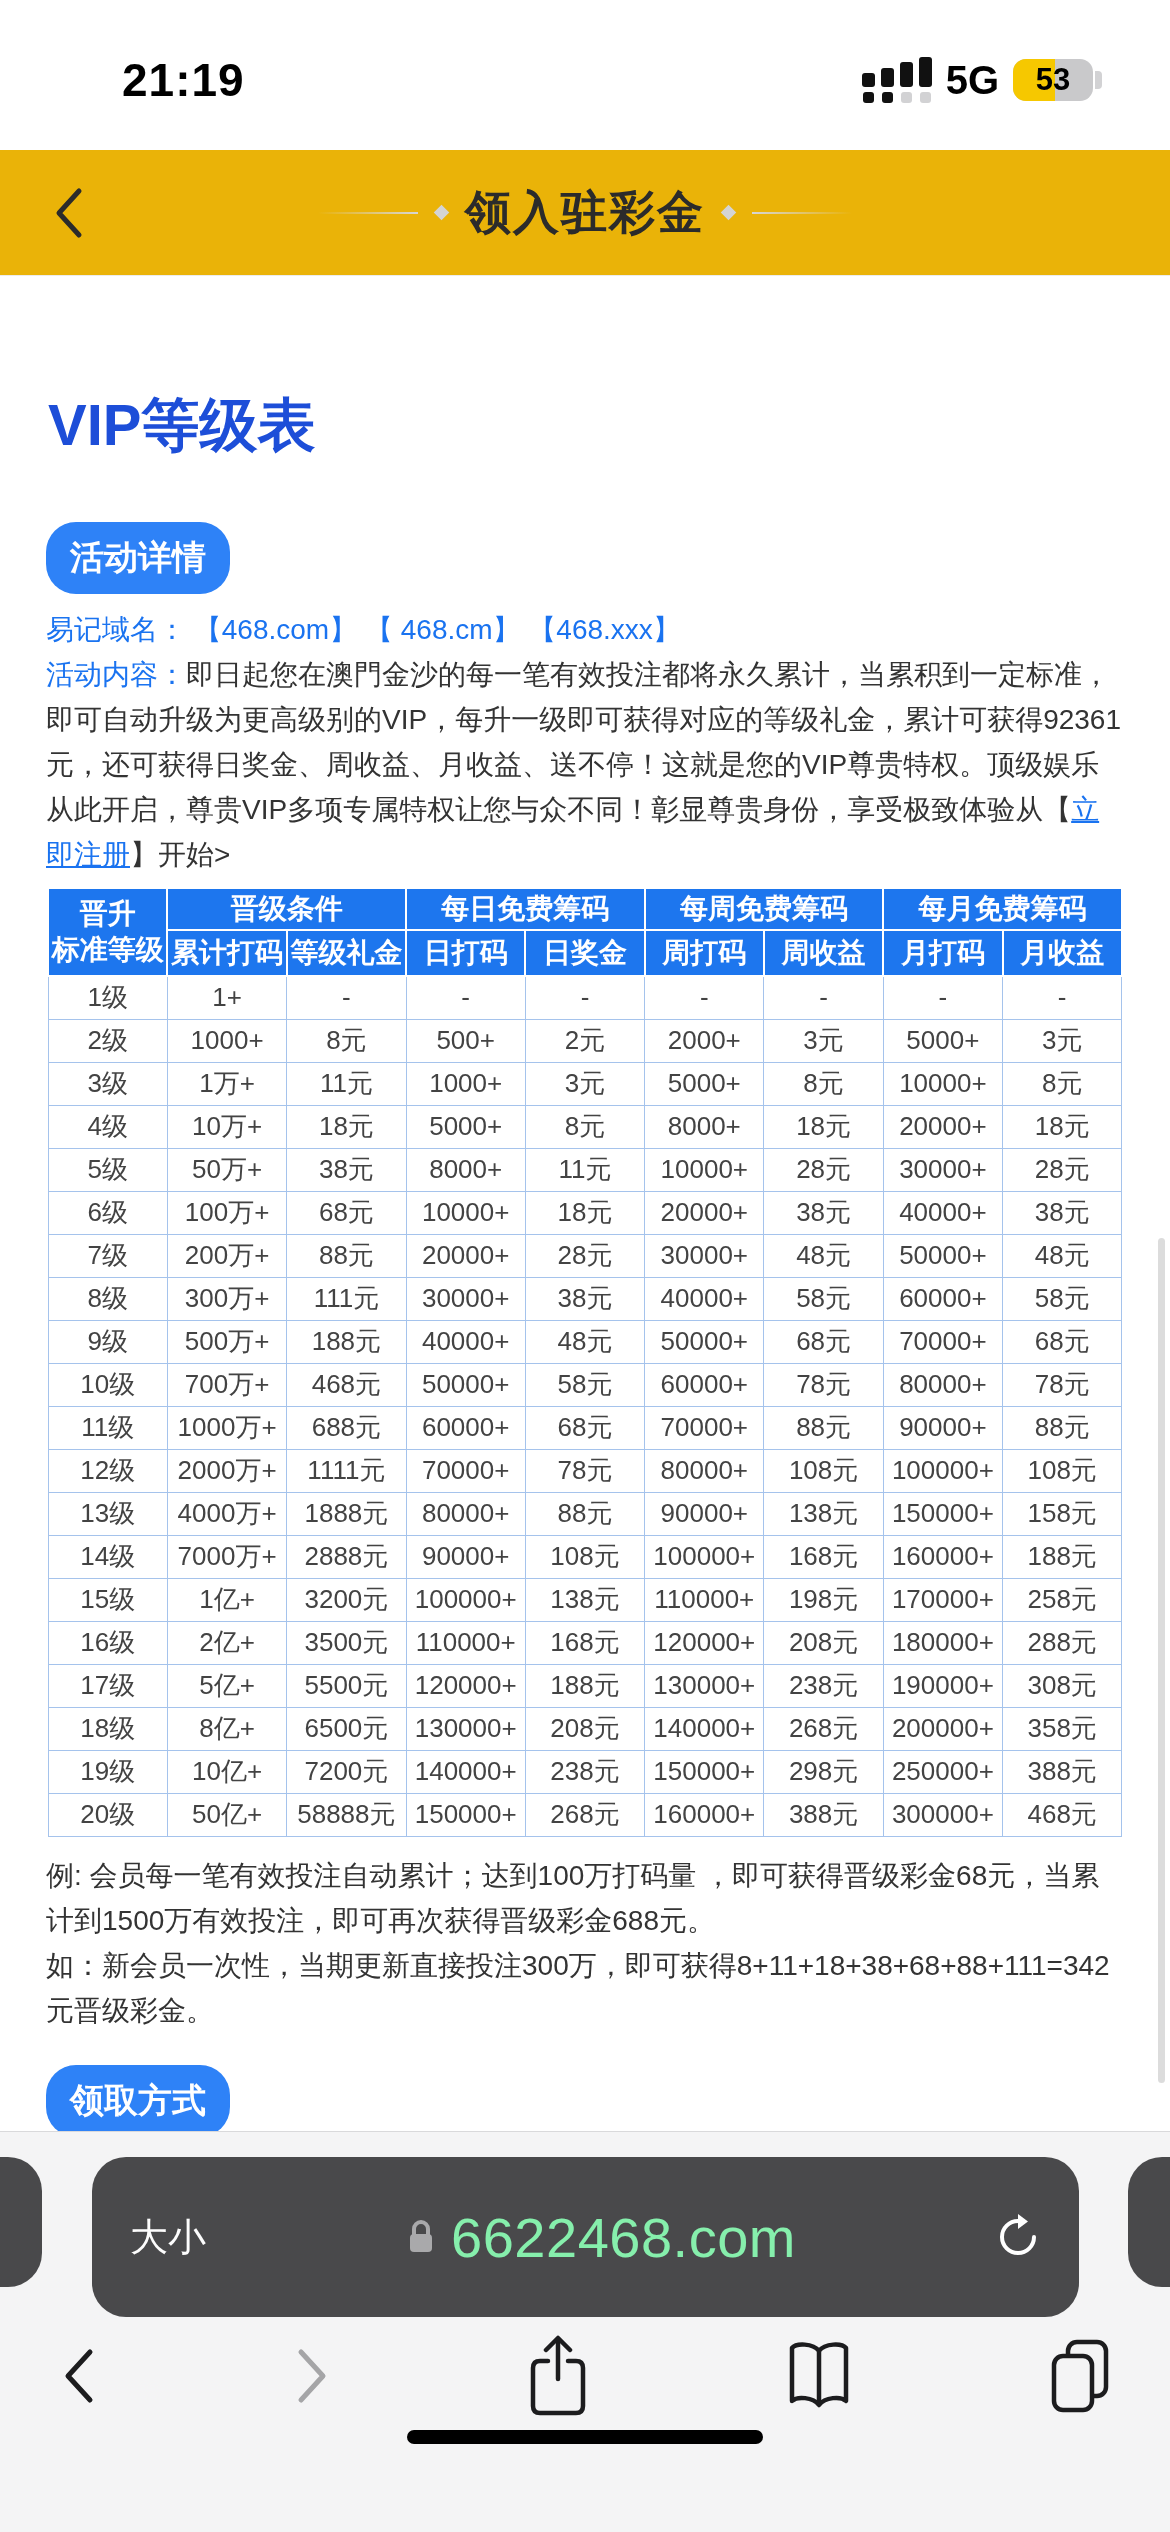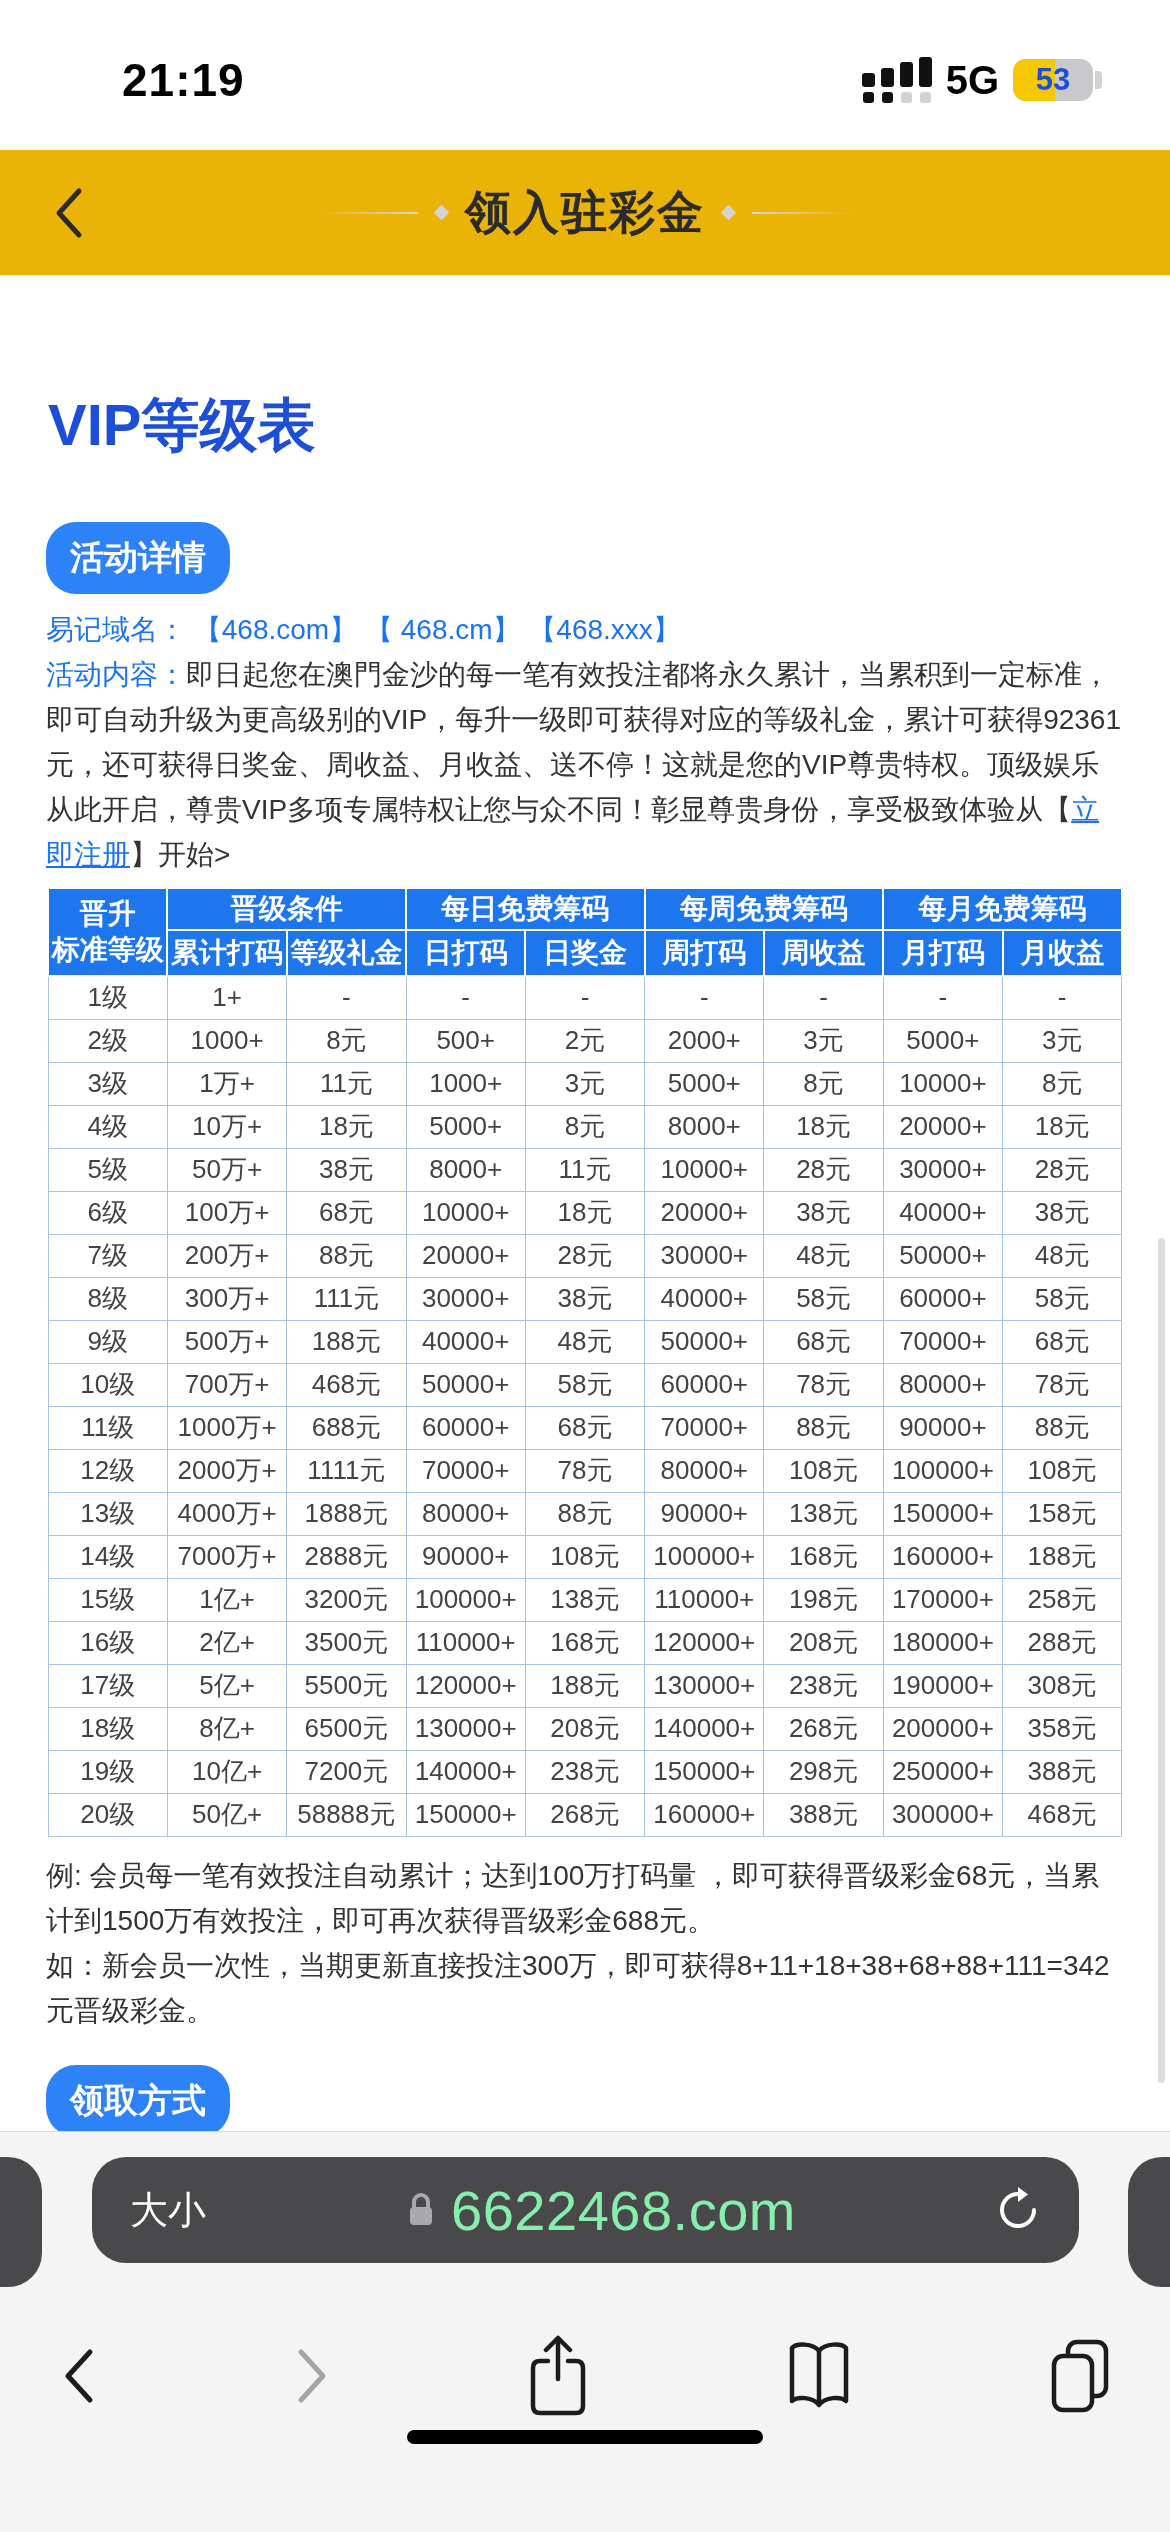--- a/index.html
+++ b/index.html
@@ -15,21 +15,21 @@
   .status-right { display:flex; align-items:center; gap:14px; }
   .signal { display:flex; align-items:flex-end; gap:6px; height:46px; }
   .sig-col { display:flex; flex-direction:column; justify-content:flex-end; align-items:center; gap:5px; height:46px; }
   .sig-bar { width:13px; border-radius:3px; background:#111; }
   .sig-dot { width:11px; height:11px; border-radius:3px; }
   .net { font-size:40px; font-weight:bold; color:#000; }
   .battery-wrap { display:flex; align-items:center; }
   .battery { width:80px; height:42px; border-radius:13px; background:#c9c9cb; position:relative; overflow:hidden; }
   .battery-fill { position:absolute; left:0; top:0; bottom:0; width:53%; background:#f6c800; }
   .battery-pct { position:absolute; inset:0; display:flex; align-items:center; justify-content:center;
-    font-size:31px; font-weight:bold; color:#1d4ed8; }
+    font-size:31px; font-weight:bold; color:#000000; }
   .battery-nub { width:7px; height:18px; background:#d2d2d4; border-radius:0 4px 4px 0; margin-left:2px; }
   
   .nav-bar { height:126px; border-bottom:1px solid #ececec; display:flex; align-items:center;
     justify-content:center; position:relative; gap:18px; background:#eab308; }
   .nav-back { position:absolute; left:38px; top:50%; transform:translateY(-50%); width:60px; height:60px;
     display:flex; align-items:center; justify-content:center; background:none; border:none; }
   .nav-title { font-size:46px; font-weight:bold; color:#2b2b2b; letter-spacing:2px; }
   .flourish { width:100px; height:2px; position:relative; }
   .flourish.left  { background:linear-gradient(to right, rgba(214,214,214,0), #d6d6d6); }
   .flourish.right { background:linear-gradient(to left,  rgba(214,214,214,0), #d6d6d6); }
@@ -60,21 +60,21 @@
   .note { margin-top:16px; }
   .claim-btn { margin-top:32px; }
   .claim-line { margin-top:22px; font-size:28px; line-height:45px; color:#333; }
   
   .scrollbar { position:absolute; right:5px; top:1238px; width:7px; height:845px; border-radius:4px;
     background:#dcdcdc; }
   
   .chrome { position:absolute; left:0; right:0; bottom:0; height:401px; background:#f4f4f5;
     border-top:1px solid #d9d9db; }
   .addr-row { position:relative; height:185px; }
-  .addr-pill { position:absolute; left:92px; right:91px; top:25px; height:106px; border-radius:34px;
+  .addr-pill { position:absolute; left:92px; right:91px; top:25px; height:160px; border-radius:34px;
     background:#49494b; display:flex; align-items:center; padding:0 38px; }
   .tab-peek { position:absolute; top:25px; height:130px; width:84px; background:#49494b; }
   .tab-peek.left  { left:-42px; border-radius:34px; }
   .tab-peek.right { right:-42px; border-radius:34px; }
   .text-size { color:#fdfdfd; font-size:38px; background:none; border:none; }
   .addr-center { flex:1; display:flex; align-items:center; justify-content:center; gap:14px; }
   .url { color:#86efac; font-size:56px; letter-spacing:0.5px; }
   .reload { background:none; border:none; display:flex; }
   .toolbar { display:flex; justify-content:space-between; align-items:center; padding:18px 58px 0 58px; }
   .tool-btn { background:none; border:none; display:flex; }

